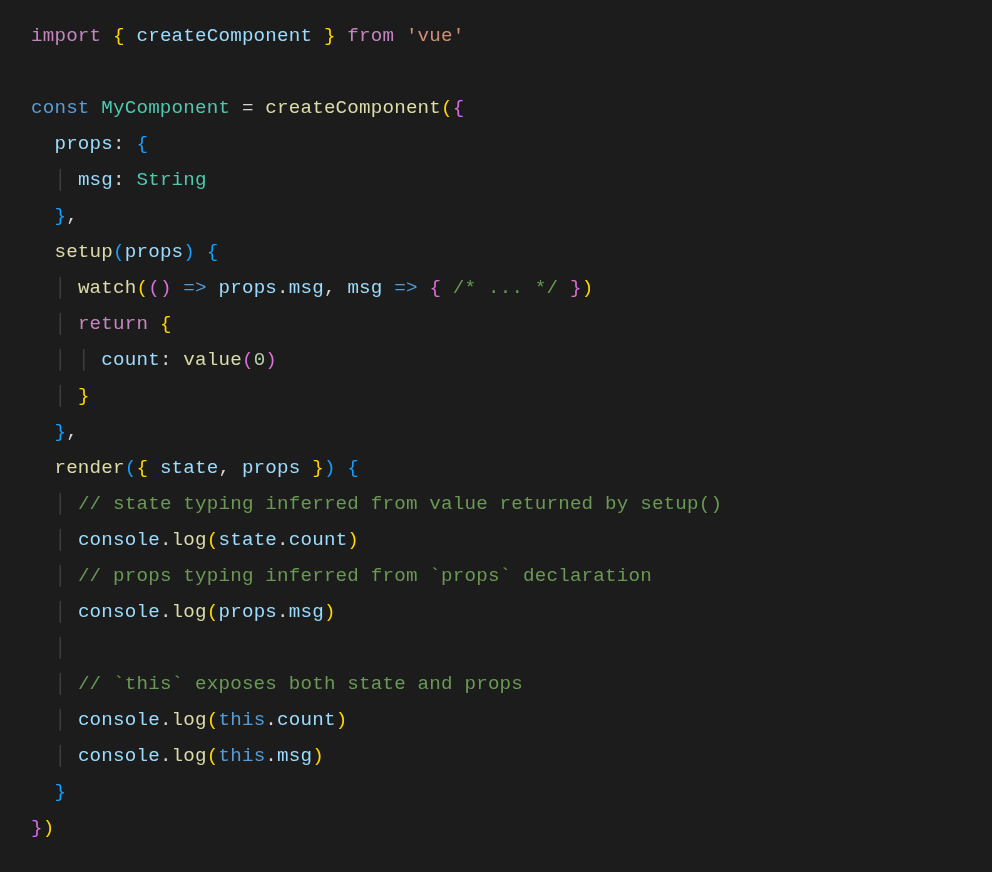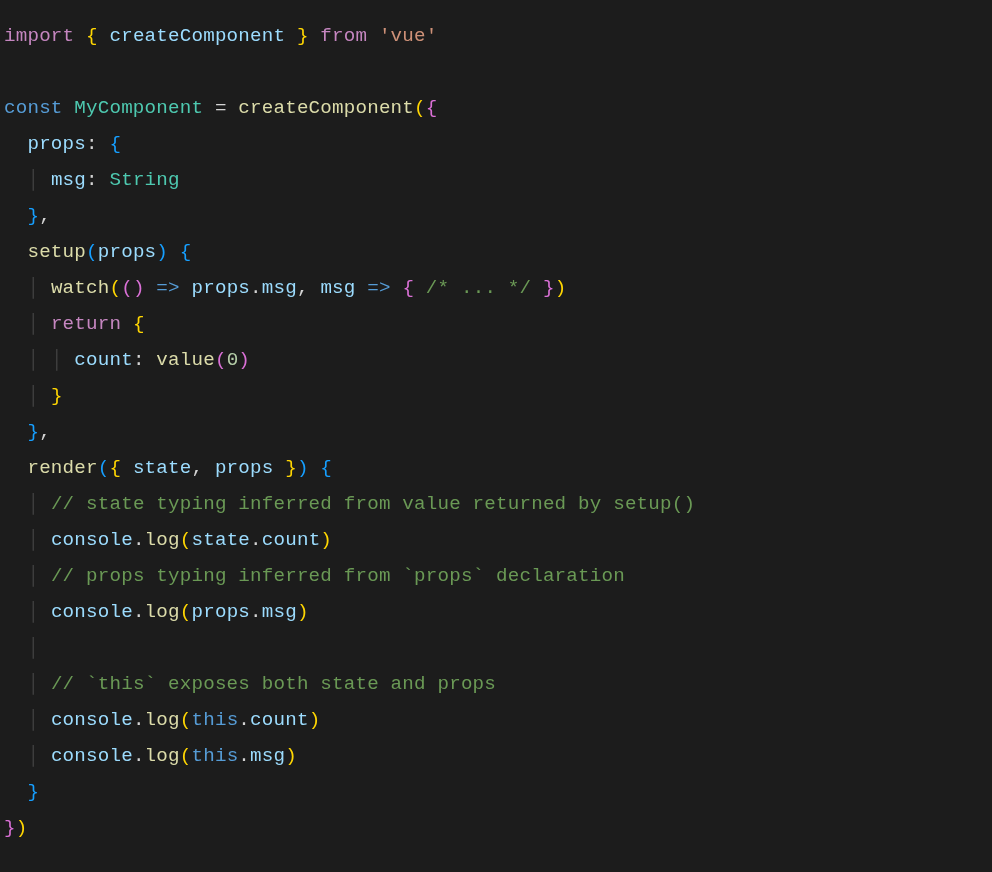--- a/index.html
+++ b/index.html
@@ -5,21 +5,21 @@
   html, body {
     margin: 0;
     padding: 0;
     background: #1c1c1c;
     width: 992px;
     height: 872px;
     overflow: hidden;
   }
   pre.code {
     margin: 0;
-    padding: 18px 20px 18px 4px;
+    padding: 18px 20px 18px 31px;
     font-family: "SF Mono", ui-monospace, Menlo, Consolas, "Liberation Mono", monospace;
     font-size: 19.2px;
     line-height: 36px;
     color: #d4d4d4;
     white-space: pre;
     letter-spacing: 0.2px;
   }
   .kw   { color: #c586c0; }   
   .fn   { color: #dcdcaa; }   
   .id   { color: #9cdcfe; }   

